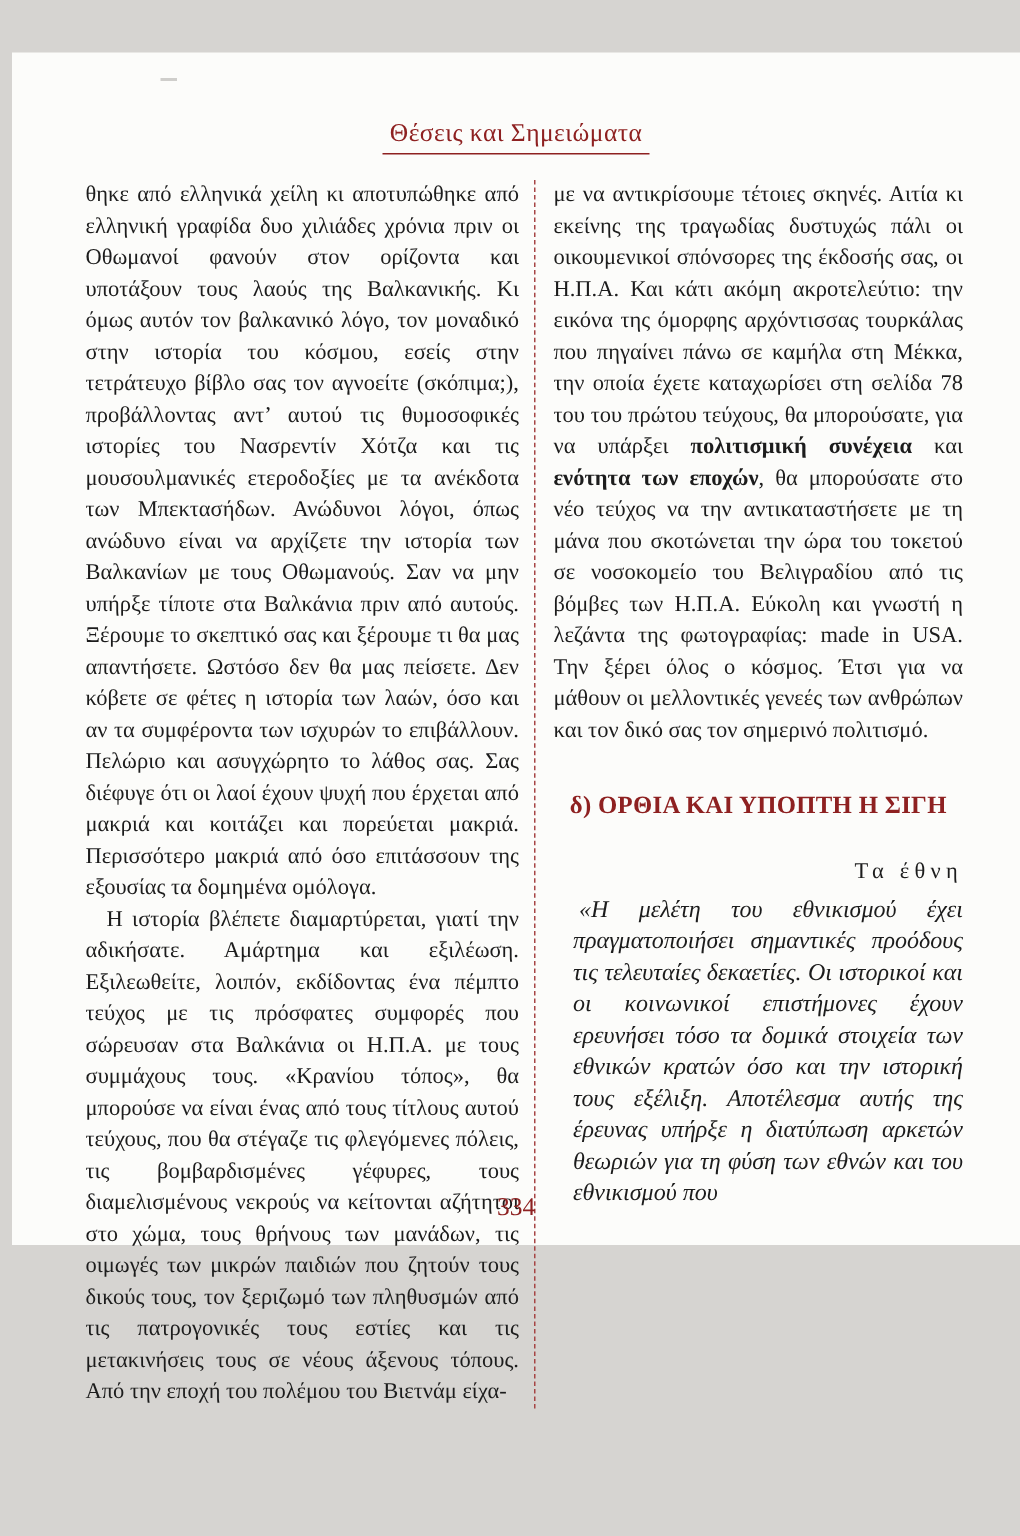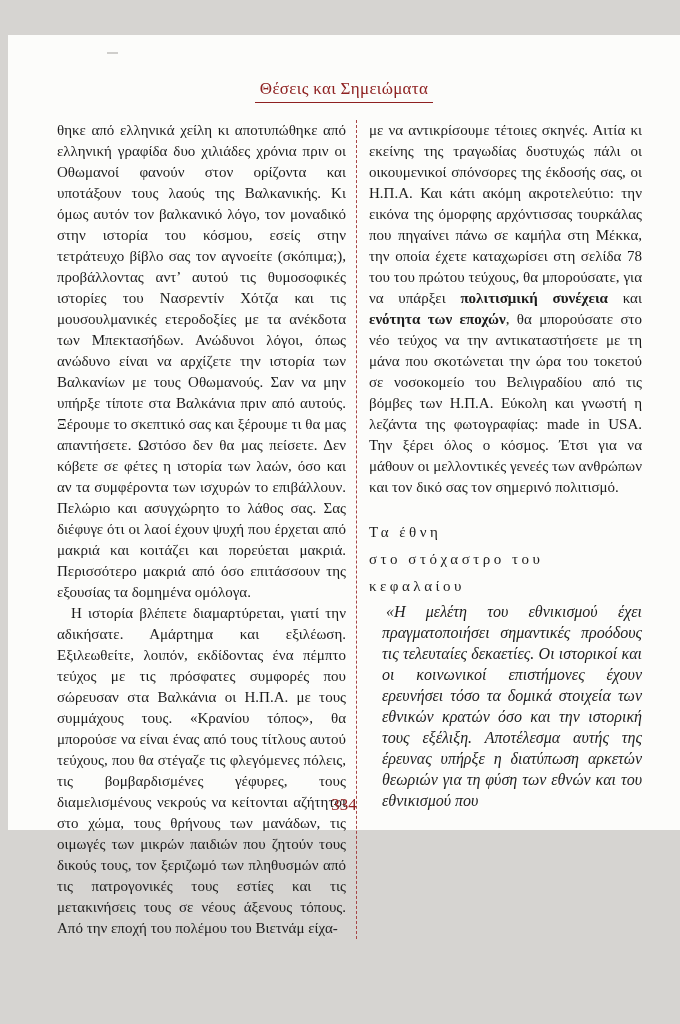--- a/index.html
+++ b/index.html
@@ -28,21 +28,21 @@
     margin:0; font-size:15px; line-height:21px; text-align:justify;
     color:#1c1c1c;
   }
   .para.indent { text-indent:14px; }
   .b { font-weight:bold; }
   .section-heading {
     margin:29px 0 0; text-align:center; color:#8e2121;
     font-weight:bold; font-size:16.5px; letter-spacing:0.2px;
   }
   .subheading {
-    margin-top:21px; text-align:left; color:#1c1c1c;
+    margin-top:21px; text-align:right; color:#1c1c1c;
     font-size:15px; letter-spacing:3.5px; line-height:27px;
   }
   .para2-right { margin-top:23px; }
   .quote {
     margin:1px 0 0; font-style:italic; font-size:16px; line-height:21px;
     text-align:justify; color:#1c1c1c; padding-left:13px; text-indent:4px;
   }
   .page-number {
     position:absolute; left:0; right:0; bottom:15px; text-align:center;
     color:#8e2121; font-size:17px;
@@ -62,24 +62,24 @@
   <div class="columns">
 
     <div class="col-left">
       <p class="para">θηκε από ελληνικά χείλη κι αποτυπώθηκε από ελληνική γραφίδα δυο χιλιάδες χρόνια πριν οι Οθωμανοί φανούν στον ορίζοντα και υποτάξουν τους λαούς της Βαλκανικής. Κι όμως αυτόν τον βαλκανικό λόγο, τον μοναδικό στην ιστορία του κόσμου, εσείς στην τετράτευχο βίβλο σας τον αγνοείτε (σκόπιμα;), προβάλλοντας αντ’ αυτού τις θυμοσοφικές ιστορίες του Νασρεντίν Χότζα και τις μουσουλμανικές ετεροδοξίες με τα ανέκδοτα των Μπεκτασήδων. Ανώδυνοι λόγοι, όπως ανώδυνο είναι να αρχίζετε την ιστορία των Βαλκανίων με τους Οθωμανούς. Σαν να μην υπήρξε τίποτε στα Βαλκάνια πριν από αυτούς. Ξέρουμε το σκεπτικό σας και ξέρουμε τι θα μας απαντήσετε. Ωστόσο δεν θα μας πείσετε. Δεν κόβετε σε φέτες η ιστορία των λαών, όσο και αν τα συμφέροντα των ισχυρών το επιβάλλουν. Πελώριο και ασυγχώρητο το λάθος σας. Σας διέφυγε ότι οι λαοί έχουν ψυχή που έρχεται από μακριά και κοιτάζει και πορεύεται μακριά. Περισσότερο μακριά από όσο επιτάσσουν της εξουσίας τα δομημένα ομόλογα.</p>
       <p class="para indent">Η ιστορία βλέπετε διαμαρτύρεται, γιατί την αδικήσατε. Αμάρτημα και εξιλέωση. Εξιλεωθείτε, λοιπόν, εκδίδοντας ένα πέμπτο τεύχος με τις πρόσφατες συμφορές που σώρευσαν στα Βαλκάνια οι Η.Π.Α. με τους συμμάχους τους. «Κρανίου τόπος», θα μπορούσε να είναι ένας από τους τίτλους αυτού τεύχους, που θα στέγαζε τις φλεγόμενες πόλεις, τις βομβαρδισμένες γέφυρες, τους διαμελισμένους νεκρούς να κείτονται αζήτητοι στο χώμα, τους θρήνους των μανάδων, τις οιμωγές των μικρών παιδιών που ζητούν τους δικούς τους, τον ξεριζωμό των πληθυσμών από τις πατρογονικές τους εστίες και τις μετακινήσεις τους σε νέους άξενους τόπους. Από την εποχή του πολέμου του Βιετνάμ είχα-</p>
     </div>
 
     <div class="col-right">
       <p class="para"><span>με να αντικρίσουμε τέτοιες σκηνές. Αιτία κι εκείνης της τραγωδίας δυστυχώς πάλι οι οικουμενικοί σπόνσορες της έκδοσής σας, οι Η.Π.Α. Και κάτι ακόμη ακροτελεύτιο: την εικόνα της όμορφης αρχόντισσας τουρκάλας που πηγαίνει πάνω σε καμήλα στη Μέκκα, την οποία έχετε καταχωρίσει στη σελίδα 78 του του πρώτου τεύχους, θα μπορούσατε, για να υπάρξει </span><span class="b">πολιτισμική συνέχεια</span><span> και </span><span class="b">ενότητα των εποχών</span><span>, θα μπορούσατε στο νέο τεύχος να την αντικαταστήσετε με τη μάνα που σκοτώνεται την ώρα του τοκετού σε νοσοκομείο του Βελιγραδίου από τις βόμβες των Η.Π.Α. Εύκολη και γνωστή η λεζάντα της φωτογραφίας: made in USA. Την ξέρει όλος ο κόσμος. Έτσι για να μάθουν οι μελλοντικές γενεές των ανθρώπων και τον δικό σας τον σημερινό πολιτισμό.</span></p>
 
+      <h2 class="section-heading">δ) ΟΡΘΙΑ ΚΑΙ ΥΠΟΠΤΗ Η ΣΙΓΗ</h2>
 
       <div class="subheading">
         <div>Τα έθνη</div>
-        <div>στο στόχαστρο του κεφαλαίου</div>
       </div>
 
 
       <p class="quote">«Η μελέτη του εθνικισμού έχει πραγματοποιήσει σημαντικές προόδους τις τελευταίες δεκαετίες. Οι ιστορικοί και οι κοινωνικοί επιστήμονες έχουν ερευνήσει τόσο τα δομικά στοιχεία των εθνικών κρατών όσο και την ιστορική τους εξέλιξη. Αποτέλεσμα αυτής της έρευνας υπήρξε η διατύπωση αρκετών θεωριών για τη φύση των εθνών και του εθνικισμού που</p>
     </div>
 
   </div>
 
   <div class="page-number">334</div>
 

